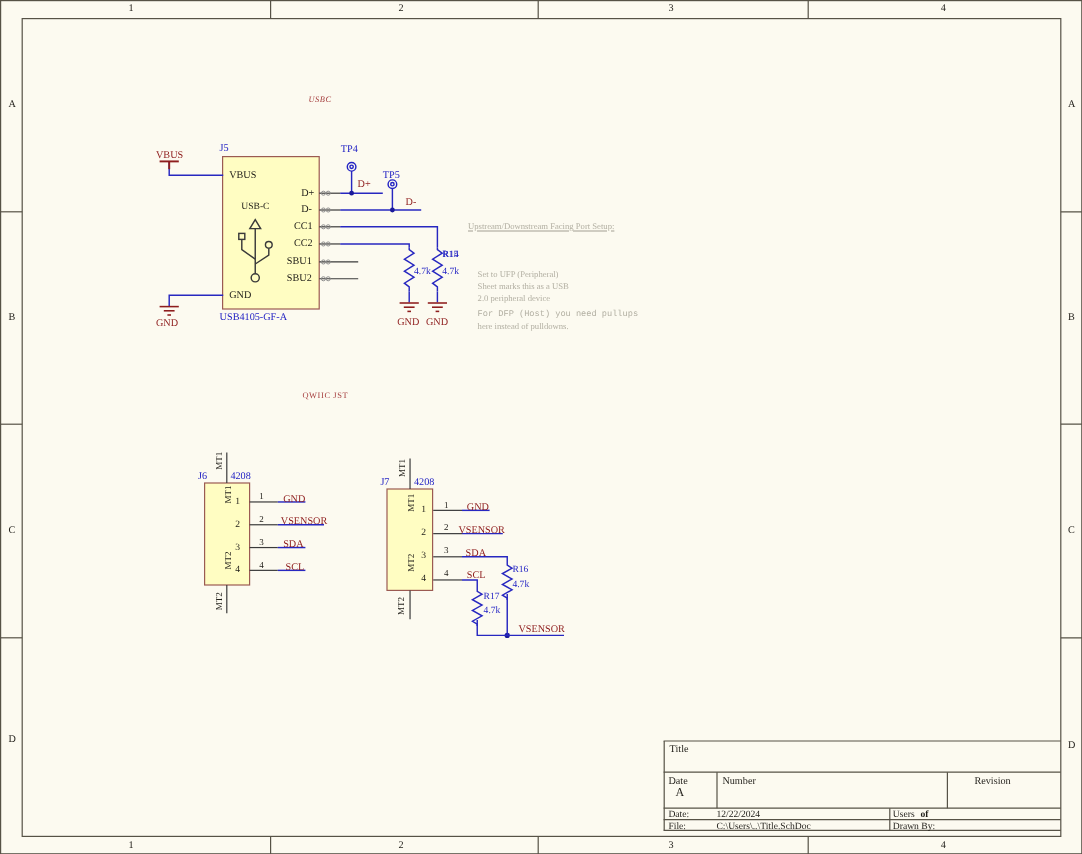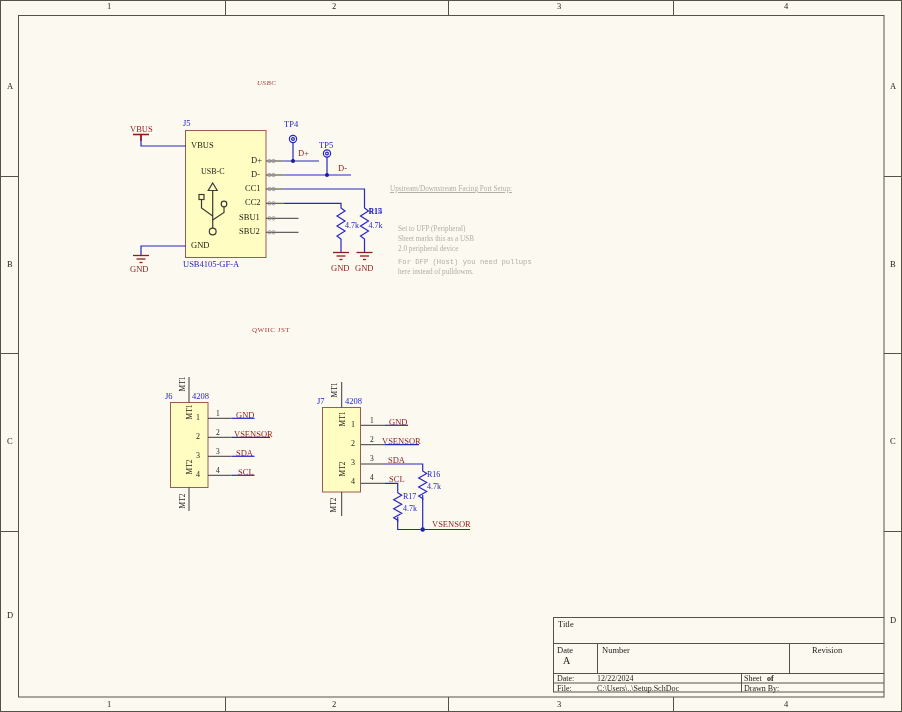--- a/index.html
+++ b/index.html
@@ -298,19 +298,19 @@
 <div class="t blue s8" style="left:403px;top:505px;">4.7k</div>
 <div class="t red" style="left:432px;top:520px;">VSENSOR</div>
 
 <div class="t" style="left:558px;top:620px;">Title</div>
 <div class="t" style="left:557px;top:646px;">Date</div>
 <div class="t s10" style="left:563px;top:656px;">A</div>
 <div class="t" style="left:602px;top:646px;">Number</div>
 <div class="t" style="left:792px;top:646px;margin-left:20px;">Revision</div>
 <div class="t s8" style="left:557px;top:675px;">Date:</div>
 <div class="t s8" style="left:597px;top:675px;">12/22/2024</div>
-<div class="t s8" style="left:744px;top:675px;">Sheet</div>
+<div class="t s8" style="left:744px;top:675px;">Users</div>
 <div class="t s8" style="left:767px;top:675px;font-weight:bold;">of</div>
 <div class="t s8" style="left:557px;top:684.5px;">File:</div>
-<div class="t s8" style="left:597px;top:684.5px;">C:\Users\..\Setup.SchDoc</div>
+<div class="t s8" style="left:597px;top:684.5px;">C:\Users\..\Title.SchDoc</div>
 <div class="t s8" style="left:744px;top:684.5px;">Drawn By:</div>
 
 </div>
 
 </body></html>

